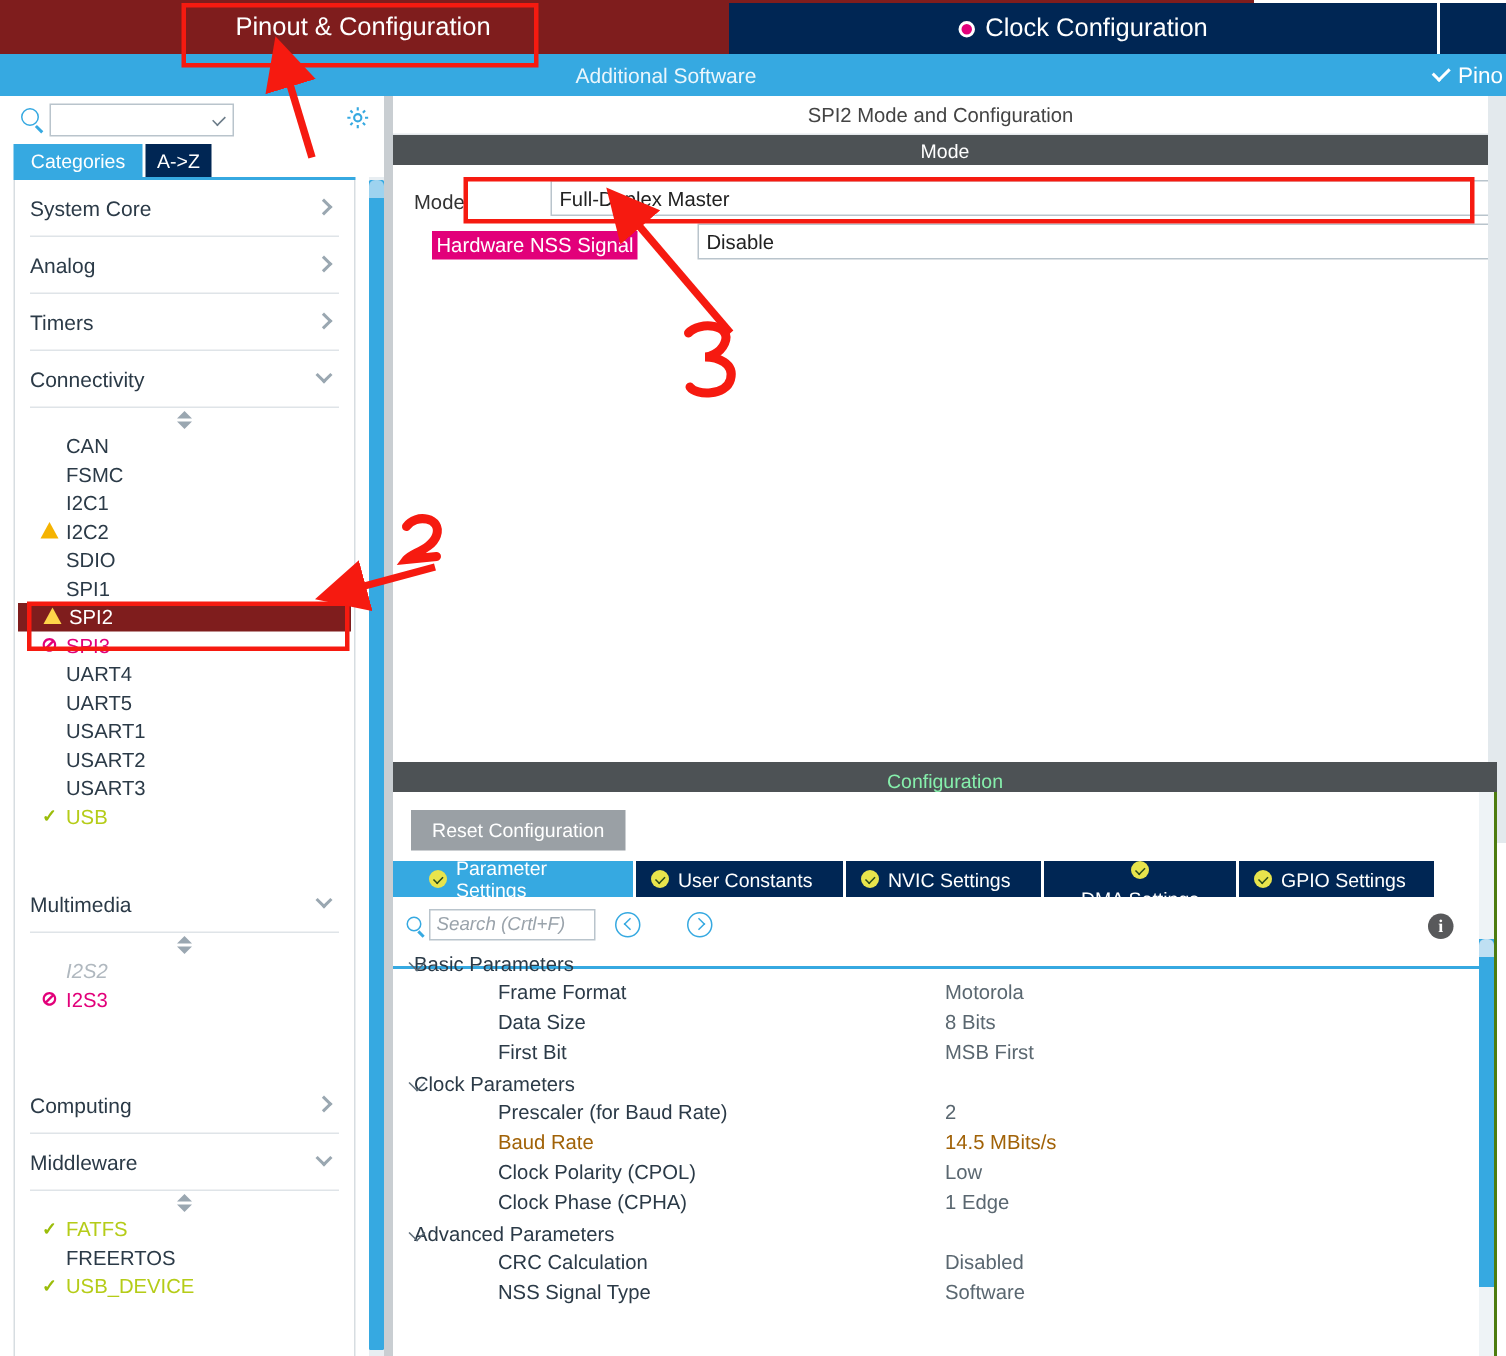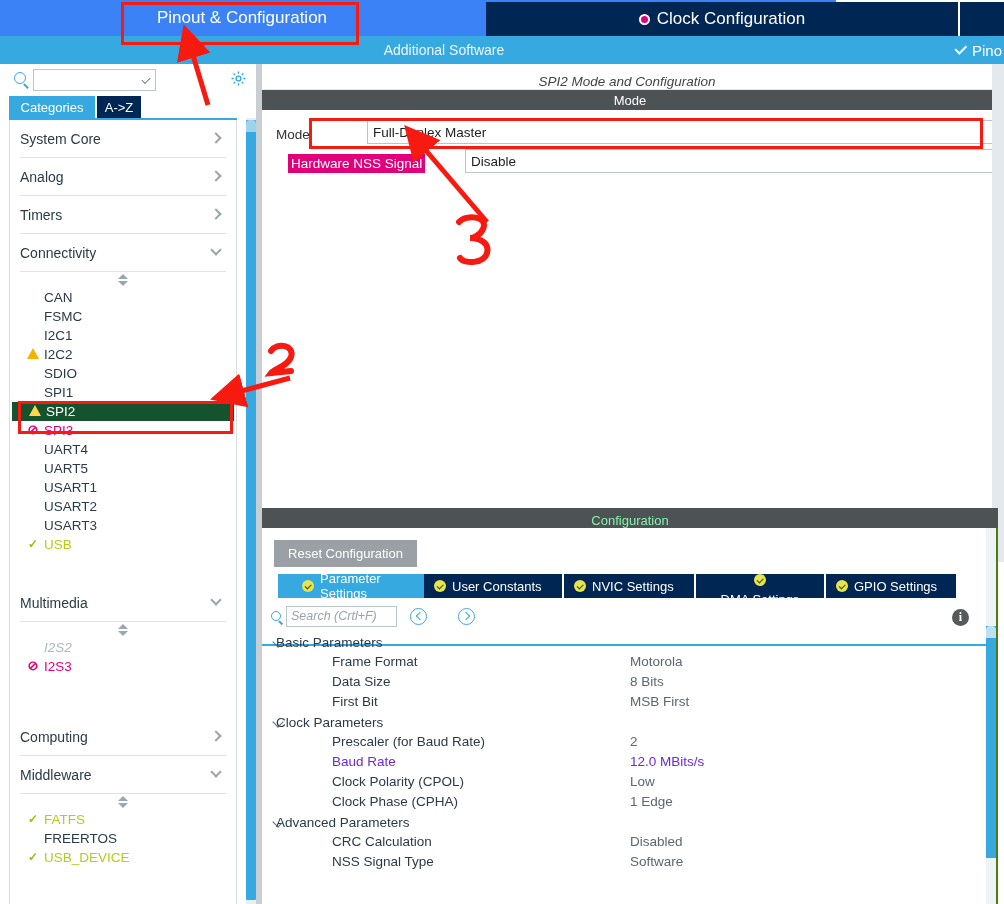--- a/index.html
+++ b/index.html
@@ -7,21 +7,21 @@
     width: 1004px; height: 904px;
     background: #ffffff;
     font-family: "Liberation Sans", sans-serif;
     overflow: hidden;
   }
   #app { position: relative; width: 1004px; height: 904px; }
 
   
   .topbar {
     position: absolute; left: 0; top: 0; width: 836px; height: 36px;
-    background: #3b82f6;
+    background: #7f1d1d;
   }
   .tab-pinout {
     position: absolute; left: 0; top: 0; width: 484px; height: 36px;
     display: flex; align-items: center; justify-content: center;
     color: #ffffff; font-size: 17px;
   }
   .tab-clock {
     position: absolute; left: 486px; top: 2px; width: 472px; height: 34px;
     background: #002654;
     display: flex; align-items: center; justify-content: center;
@@ -148,21 +148,21 @@
     width: 14px; height: 14px;
     font-size: 12px; line-height: 14px; text-align: center;
   }
   .periph.warn .ic { color: #f5b301; }
   .periph.ok { color: #b5cc18; }
   .periph.ok .ic { color: #9bbd0a; font-weight: bold; }
   .periph.blocked { color: #e2007a; }
   .periph.blocked .ic { color: #e2007a; font-weight: bold; font-size: 13px; }
   .periph.dim { color: #b0b8bf; font-style: italic; }
   .periph.sel {
-    background: #14532d; color: #ffffff;
+    background: #7f1d1d; color: #ffffff;
     margin: 0 2px; width: 222px;
   }
   .periph.sel .ic { color: #ffe36b; }
 
   .tri-warn {
     display: inline-block; width: 0; height: 0;
     border-left: 6px solid transparent; border-right: 6px solid transparent;
     border-bottom: 11px solid #f5b301;
     position: relative; top: 1px;
   }
@@ -185,24 +185,23 @@
     background: #c9ced2;
   }
 
   
   .main {
     position: absolute; left: 262px; top: 64px; width: 742px; height: 840px;
     background: #ffffff;
   }
   .panel-title {
     position: absolute; left: 0; top: 0; width: 730px; height: 26px;
-    display: flex; align-items: flex-end; justify-content: center;
+    display: flex; align-items: center; justify-content: center;
     font-size: 13.5px; color: #444; background: #ffffff;
     border-bottom: 1px solid #e4e8eb;
-    font-style: italic;
   }
   .bar-mode {
     position: absolute; left: 0; top: 26px; width: 736px; height: 20px;
     background: #4d5255; color: #ffffff; font-size: 13px;
     display: flex; align-items: center; justify-content: center;
   }
   .mode-area {
     position: absolute; left: 0; top: 46px; width: 736px; height: 452px;
     background: #ffffff; border-right: 1px solid #d9dee1;
     border-bottom: 1px solid #d9dee1;
@@ -319,21 +318,21 @@
     position: absolute; left: 12px; top: 6px;
     width: 8px; height: 8px;
     border-top: 1.7px solid #5b6a76; border-right: 1.7px solid #5b6a76;
     transform: rotate(135deg);
   }
   .prow {
     position: relative; height: 20px; font-size: 13.5px; color: #2b3a47;
   }
   .prow .pk { position: absolute; left: 70px; top: 2px; }
   .prow .pv { position: absolute; left: 368px; top: 2px; color: #5a6770; }
-  .prow.dim .pk, .prow.dim .pv { color: #6d28d9; }
+  .prow.dim .pk, .prow.dim .pv { color: #a16207; }
 
   .sb-right {
     position: absolute; left: 724px; top: 0; width: 10px; height: 376px;
     background: #eef3f6;
   }
   .sb-right-thumb {
     position: absolute; left: 724px; top: 98px; width: 10px; height: 232px;
     background: #36a9e1;
   }
   .sb-right-cap {
@@ -555,21 +554,21 @@
       <span>Configuration</span>
     </div>
 
     <div class="cfg-area">
 
       <div class="reset-btn">
         <span>Reset Configuration</span>
       </div>
 
       <div class="tabstrip">
-        <div class="ctab active" style="left:16px; width:160px;padding-left:24px;">
+        <div class="ctab active" style="left:0px; width:160px;padding-left:24px;">
           <span class="tabdot"></span>
           <span>Parameter Settings</span>
         </div>
         <div class="ctab" style="left:162px; width:138px;">
           <span class="tabdot"></span>
           <span>User Constants</span>
         </div>
         <div class="ctab" style="left:302px; width:130px;">
           <span class="tabdot"></span>
           <span>NVIC Settings</span>
@@ -619,21 +618,21 @@
         <div class="pgroup">
           <span class="tchv"></span>
           <span>Clock Parameters</span>
         </div>
         <div class="prow">
           <span class="pk">Prescaler (for Baud Rate)</span>
           <span class="pv">2</span>
         </div>
         <div class="prow dim">
           <span class="pk">Baud Rate</span>
-          <span class="pv">12.0 MBits/s</span>
+          <span class="pv">14.5 MBits/s</span>
         </div>
         <div class="prow">
           <span class="pk">Clock Polarity (CPOL)</span>
           <span class="pv">Low</span>
         </div>
         <div class="prow">
           <span class="pk">Clock Phase (CPHA)</span>
           <span class="pv">1 Edge</span>
         </div>
 

